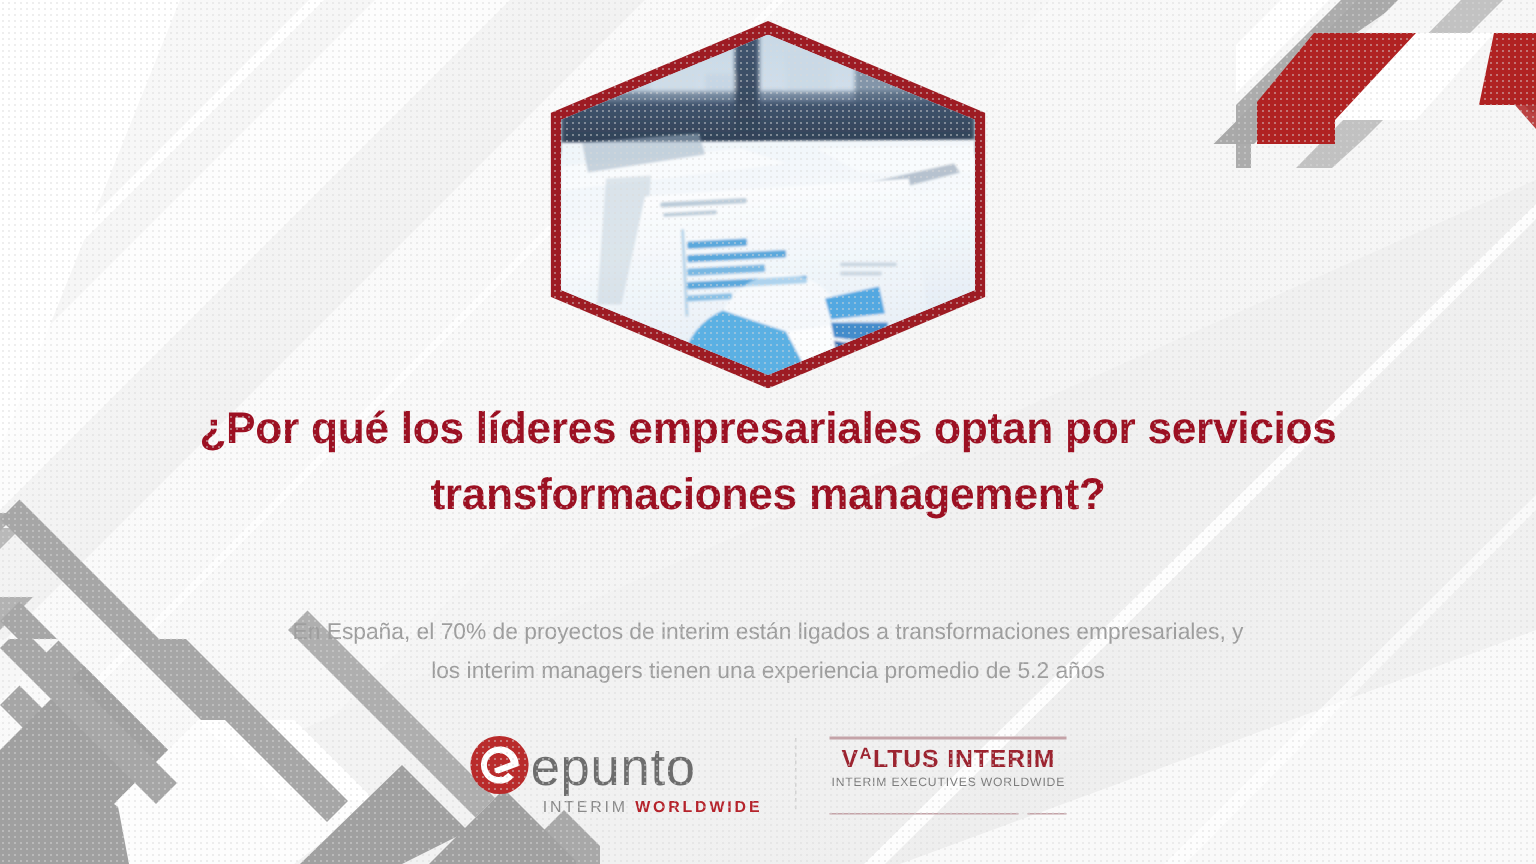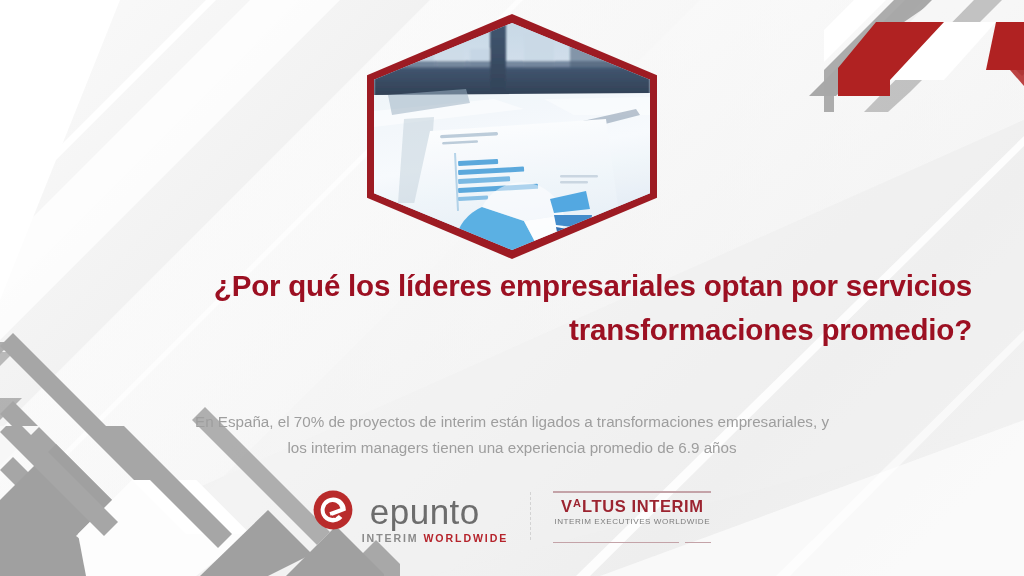--- a/index.html
+++ b/index.html
@@ -44,21 +44,21 @@
     clip-path:polygon(50% 0%,100% 25%,100% 75%,50% 100%,0% 75%,0% 25%);
     overflow:hidden;
     background:#cfe0ef;
   }
   
   #photo{ position:absolute; inset:0; filter:blur(0.4px); }
 
   
   #title{
     position:absolute; left:0; right:0; top:264px;
-    text-align:right;
+    text-align:center;
     color:#9c1022;
     font-weight:bold;
     font-size:29.5px;
     line-height:44px;
     letter-spacing:-0.2px;
     padding:0 52px;
   }
   #subtitle{
     position:absolute; left:0; right:0; top:409px;
     text-align:center;
@@ -68,31 +68,31 @@
     font-weight:400;
     padding:0 110px;
   }
 
   
   #logos{
     position:absolute; left:0; right:0; top:486px; height:62px;
     display:flex; align-items:center; justify-content:center; gap:22px;
   }
   #epunto-logo{ display:flex; flex-direction:column; align-items:flex-start; }
-  #epunto-top{ display:flex; align-items:center; gap:17px; }
+  #epunto-top{ display:flex; align-items:center; gap:1px; }
   #epunto-mark{ width:40px; height:40px; position:relative; flex:none; }
   #epunto-word{
     font-size:35px; color:#6d6d6d; letter-spacing:0.5px;
     font-weight:300; line-height:1; position:relative; top:1px;
   }
   #epunto-sub{
     margin-left:49px; margin-top:2px;
     font-size:10.6px; letter-spacing:1.9px; white-space:nowrap;
   }
-  #epunto-sub .w1{ color:#8a8a8a; font-weight:700; }
+  #epunto-sub .w1{ color:#8a8a8a; font-weight:400; }
   #epunto-sub .w2{ color:#b5232b; font-weight:bold; }
 
   #divider{
     width:1px; height:50px; flex:none;
     background-image:linear-gradient(#c9c9c9 55%, transparent 0%);
     background-size:1px 5px; opacity:.75;
   }
 
   #valtus-logo{ display:flex; flex-direction:column; align-items:center; width:158px; }
   .vrule{ height:1.6px; background:#c4a3a8; width:100%; }
@@ -308,26 +308,26 @@
           </g>
         </g>
 
         <rect width="276" height="227" fill="#ffffff" opacity="0.1"></rect>
       </svg>
     </div>
   </div>
 
   <div id="title" style="color: rgb(156, 16, 34);">
     <div>¿Por qué los líderes empresariales optan por servicios</div>
-    <div>transformaciones promedio?</div>
+    <div>transformaciones management?</div>
   </div>
 
   <div id="subtitle" style="color: rgb(158, 158, 158);">
     <div>En España, el 70% de proyectos de interim están ligados a transformaciones empresariales, y</div>
-    <div>los interim managers tienen una experiencia promedio de 6.9 años</div>
+    <div>los interim managers tienen una experiencia promedio de 5.2 años</div>
   </div>
 
   <div id="logos">
 
     <div id="epunto-logo">
       <div id="epunto-top">
         <div id="epunto-mark">
           <svg viewBox="0 0 40 40" width="40" height="40">
             <circle cx="20" cy="20" r="19.4" fill="#b92b2b"></circle>
 

